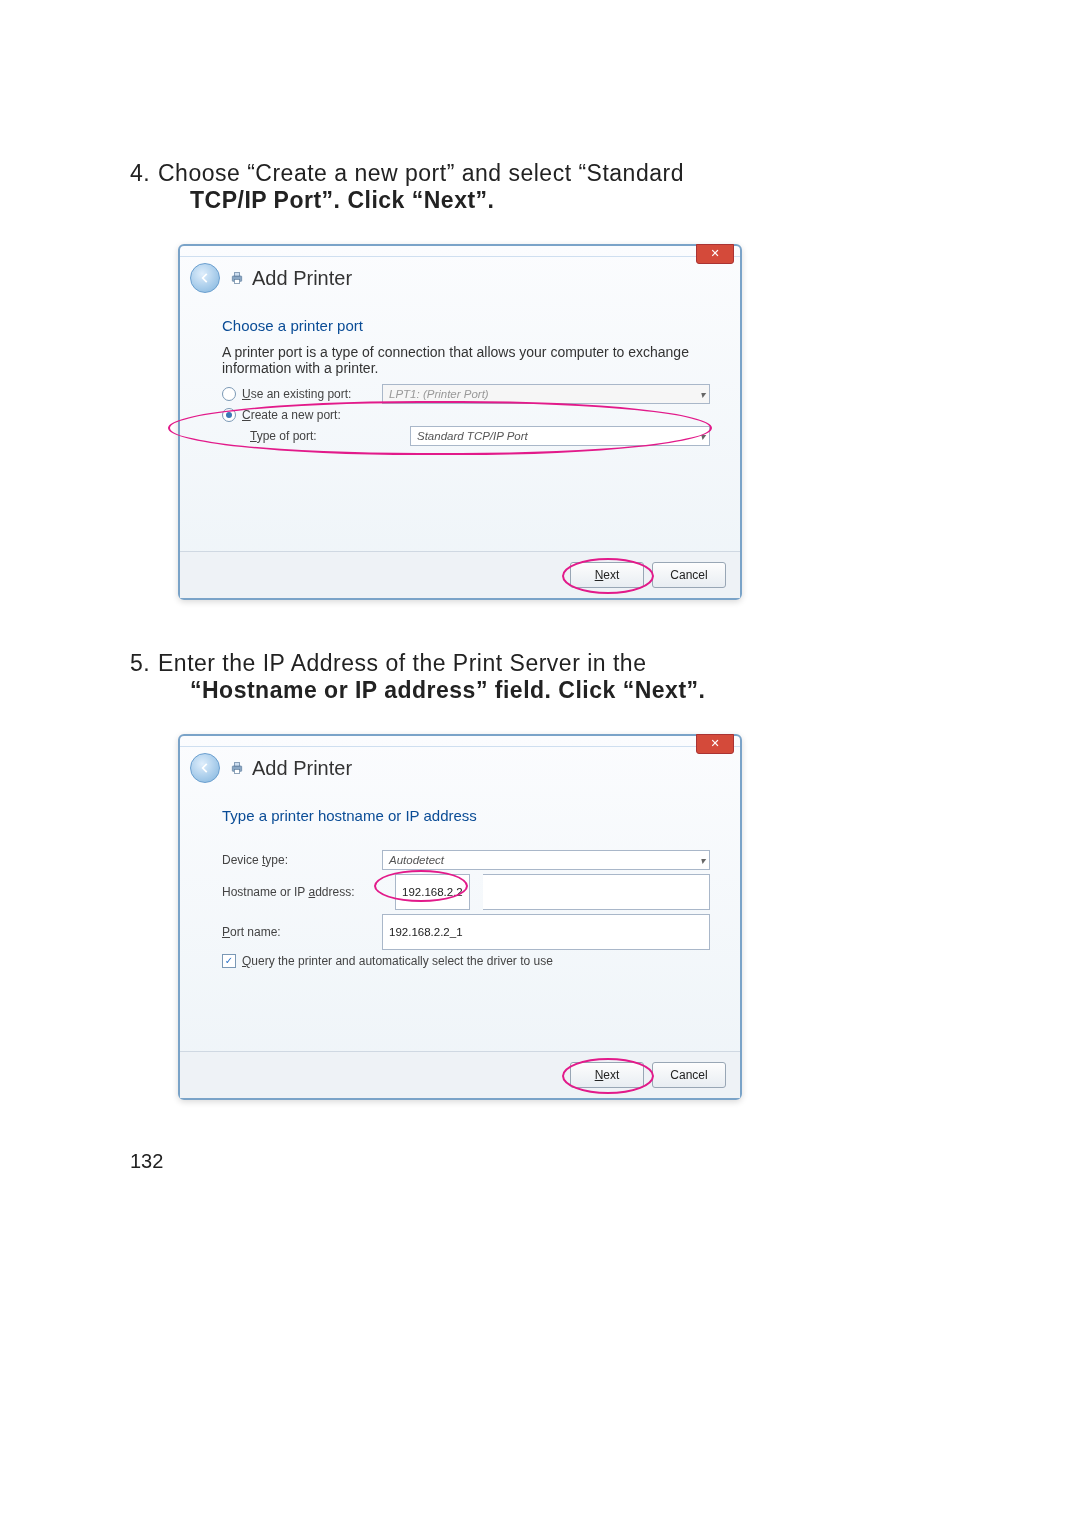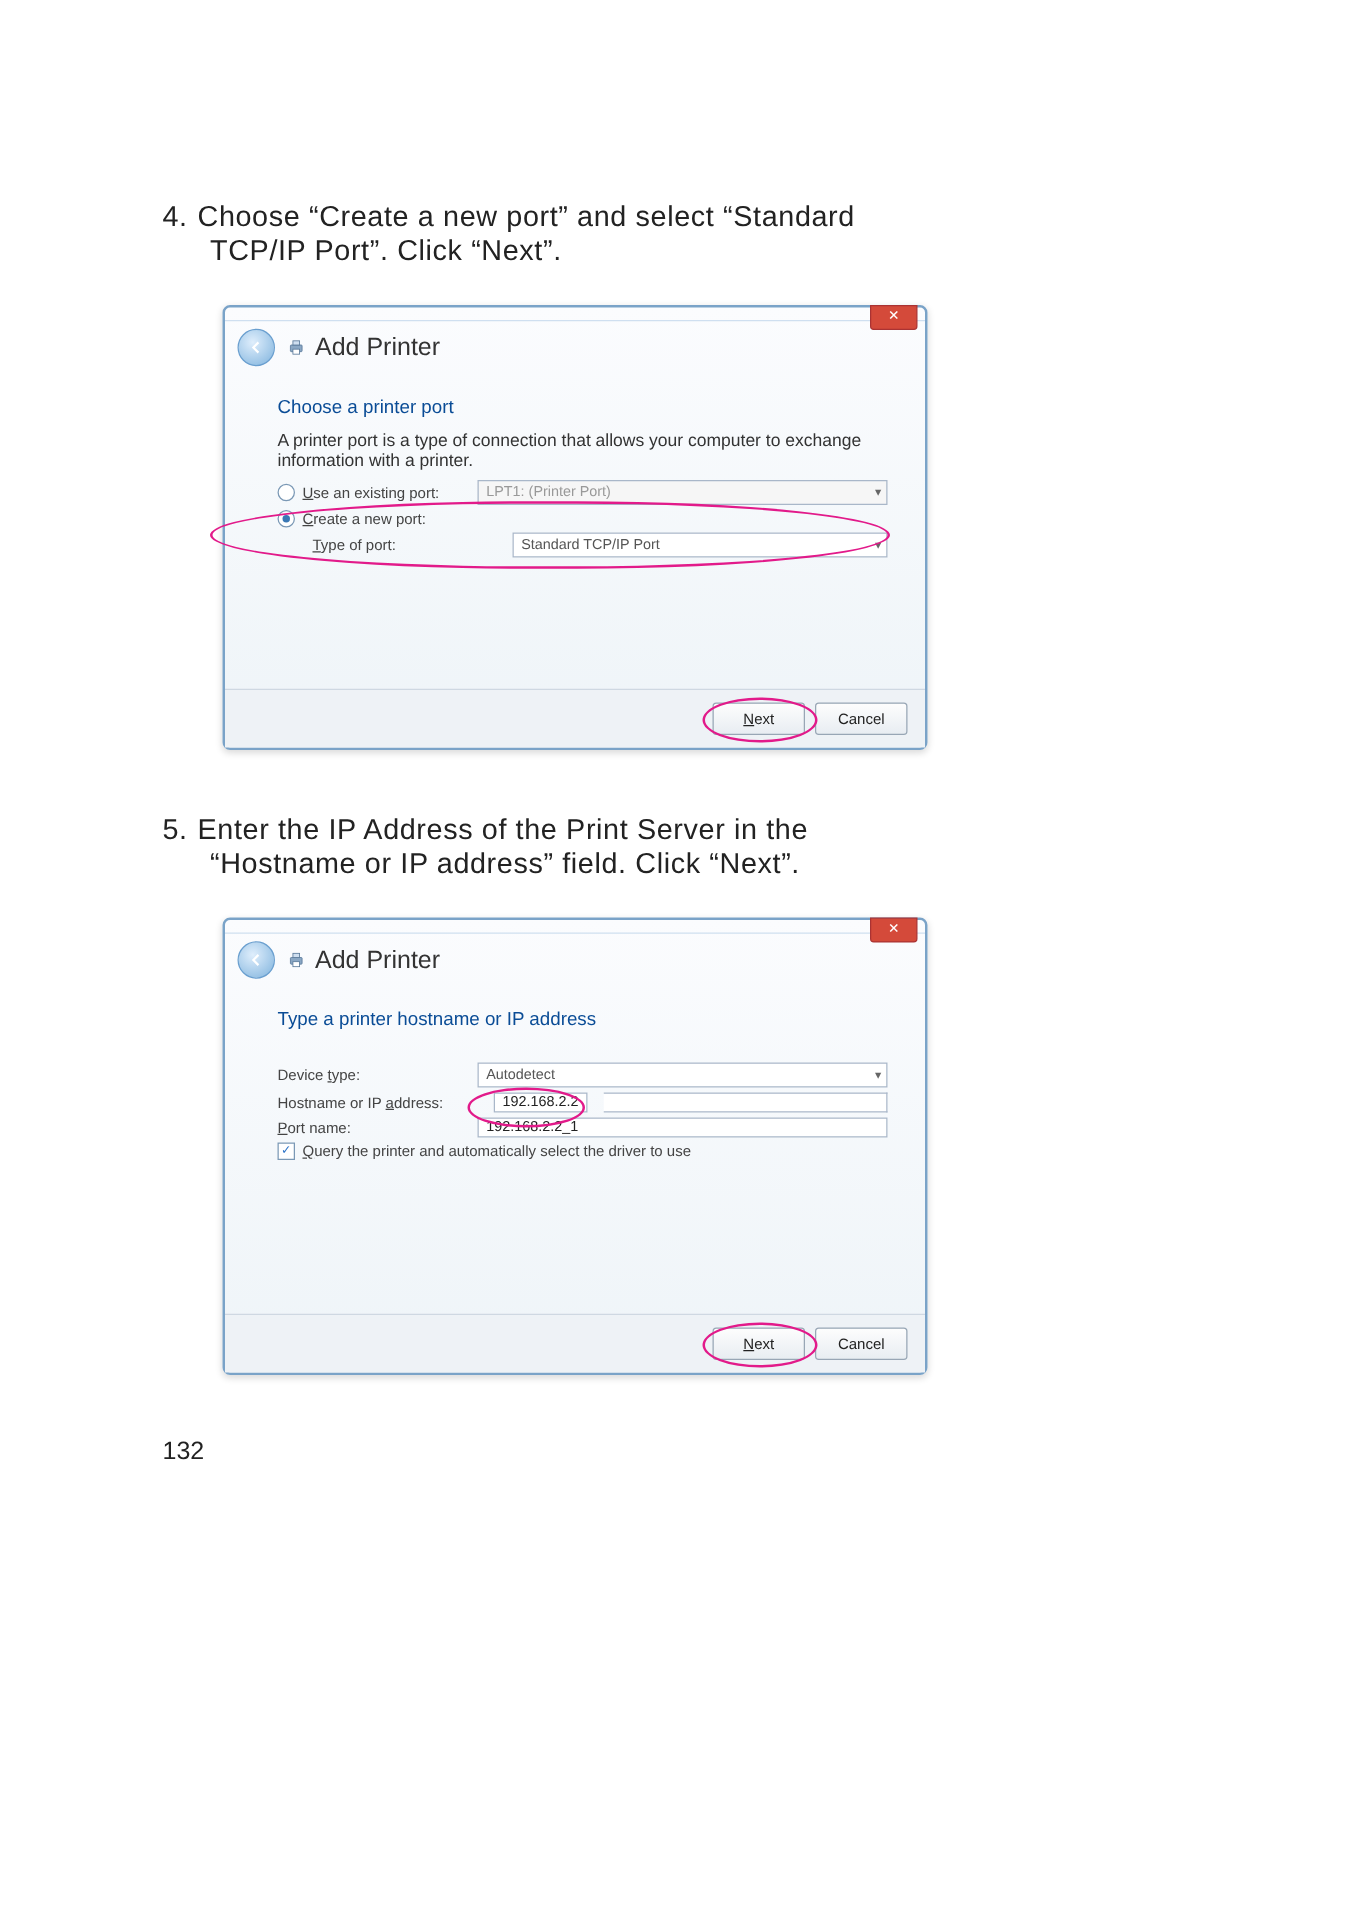--- a/index.html
+++ b/index.html
@@ -22,22 +22,23 @@
     margin: 0 0 30px 0;
   }
   .step .num {
     display: inline-block;
     width: 28px;
   }
   .step .body {
     display: inline;
   }
   .step-indent {
-    margin-left: 38px;
+    margin-left: 60px;
     display: block;
+    font-weight: bold;
   }
   .dialog {
     width: 560px;
     margin: 18px 0 50px 48px;
     border: 2px solid #7aa3c8;
     border-radius: 6px;
     background: linear-gradient(#fbfcfe, #eef4f8);
     box-shadow: 0 2px 6px rgba(0,0,0,0.15);
     position: relative;
   }
@@ -141,33 +142,34 @@
     height: 20px;
     background: #fff;
     border: 1px solid #a9b7c9;
     font-size: 11.5px;
     color: #555;
     display: flex;
     align-items: center;
     padding: 0 6px;
     position: relative;
     box-sizing: border-box;
+    font-style: italic;
   }
   .sel-box.disabled { color:#999; background:#f6f6f6; }
   .sel-box .caret {
     position: absolute;
     right: 4px;
     top: 50%;
     transform: translateY(-50%);
     color: #666;
     font-size: 10px;
   }
   .txt-box {
     flex: 1;
-    height: 16px;
+    height: 36px;
     border: 1px solid #a9b7c9;
     background: #fff;
     font-size: 11.5px;
     padding: 0 6px;
     box-sizing: border-box;
     display:flex;
     align-items:center;
     color:#222;
   }
   .dlg-footer {

